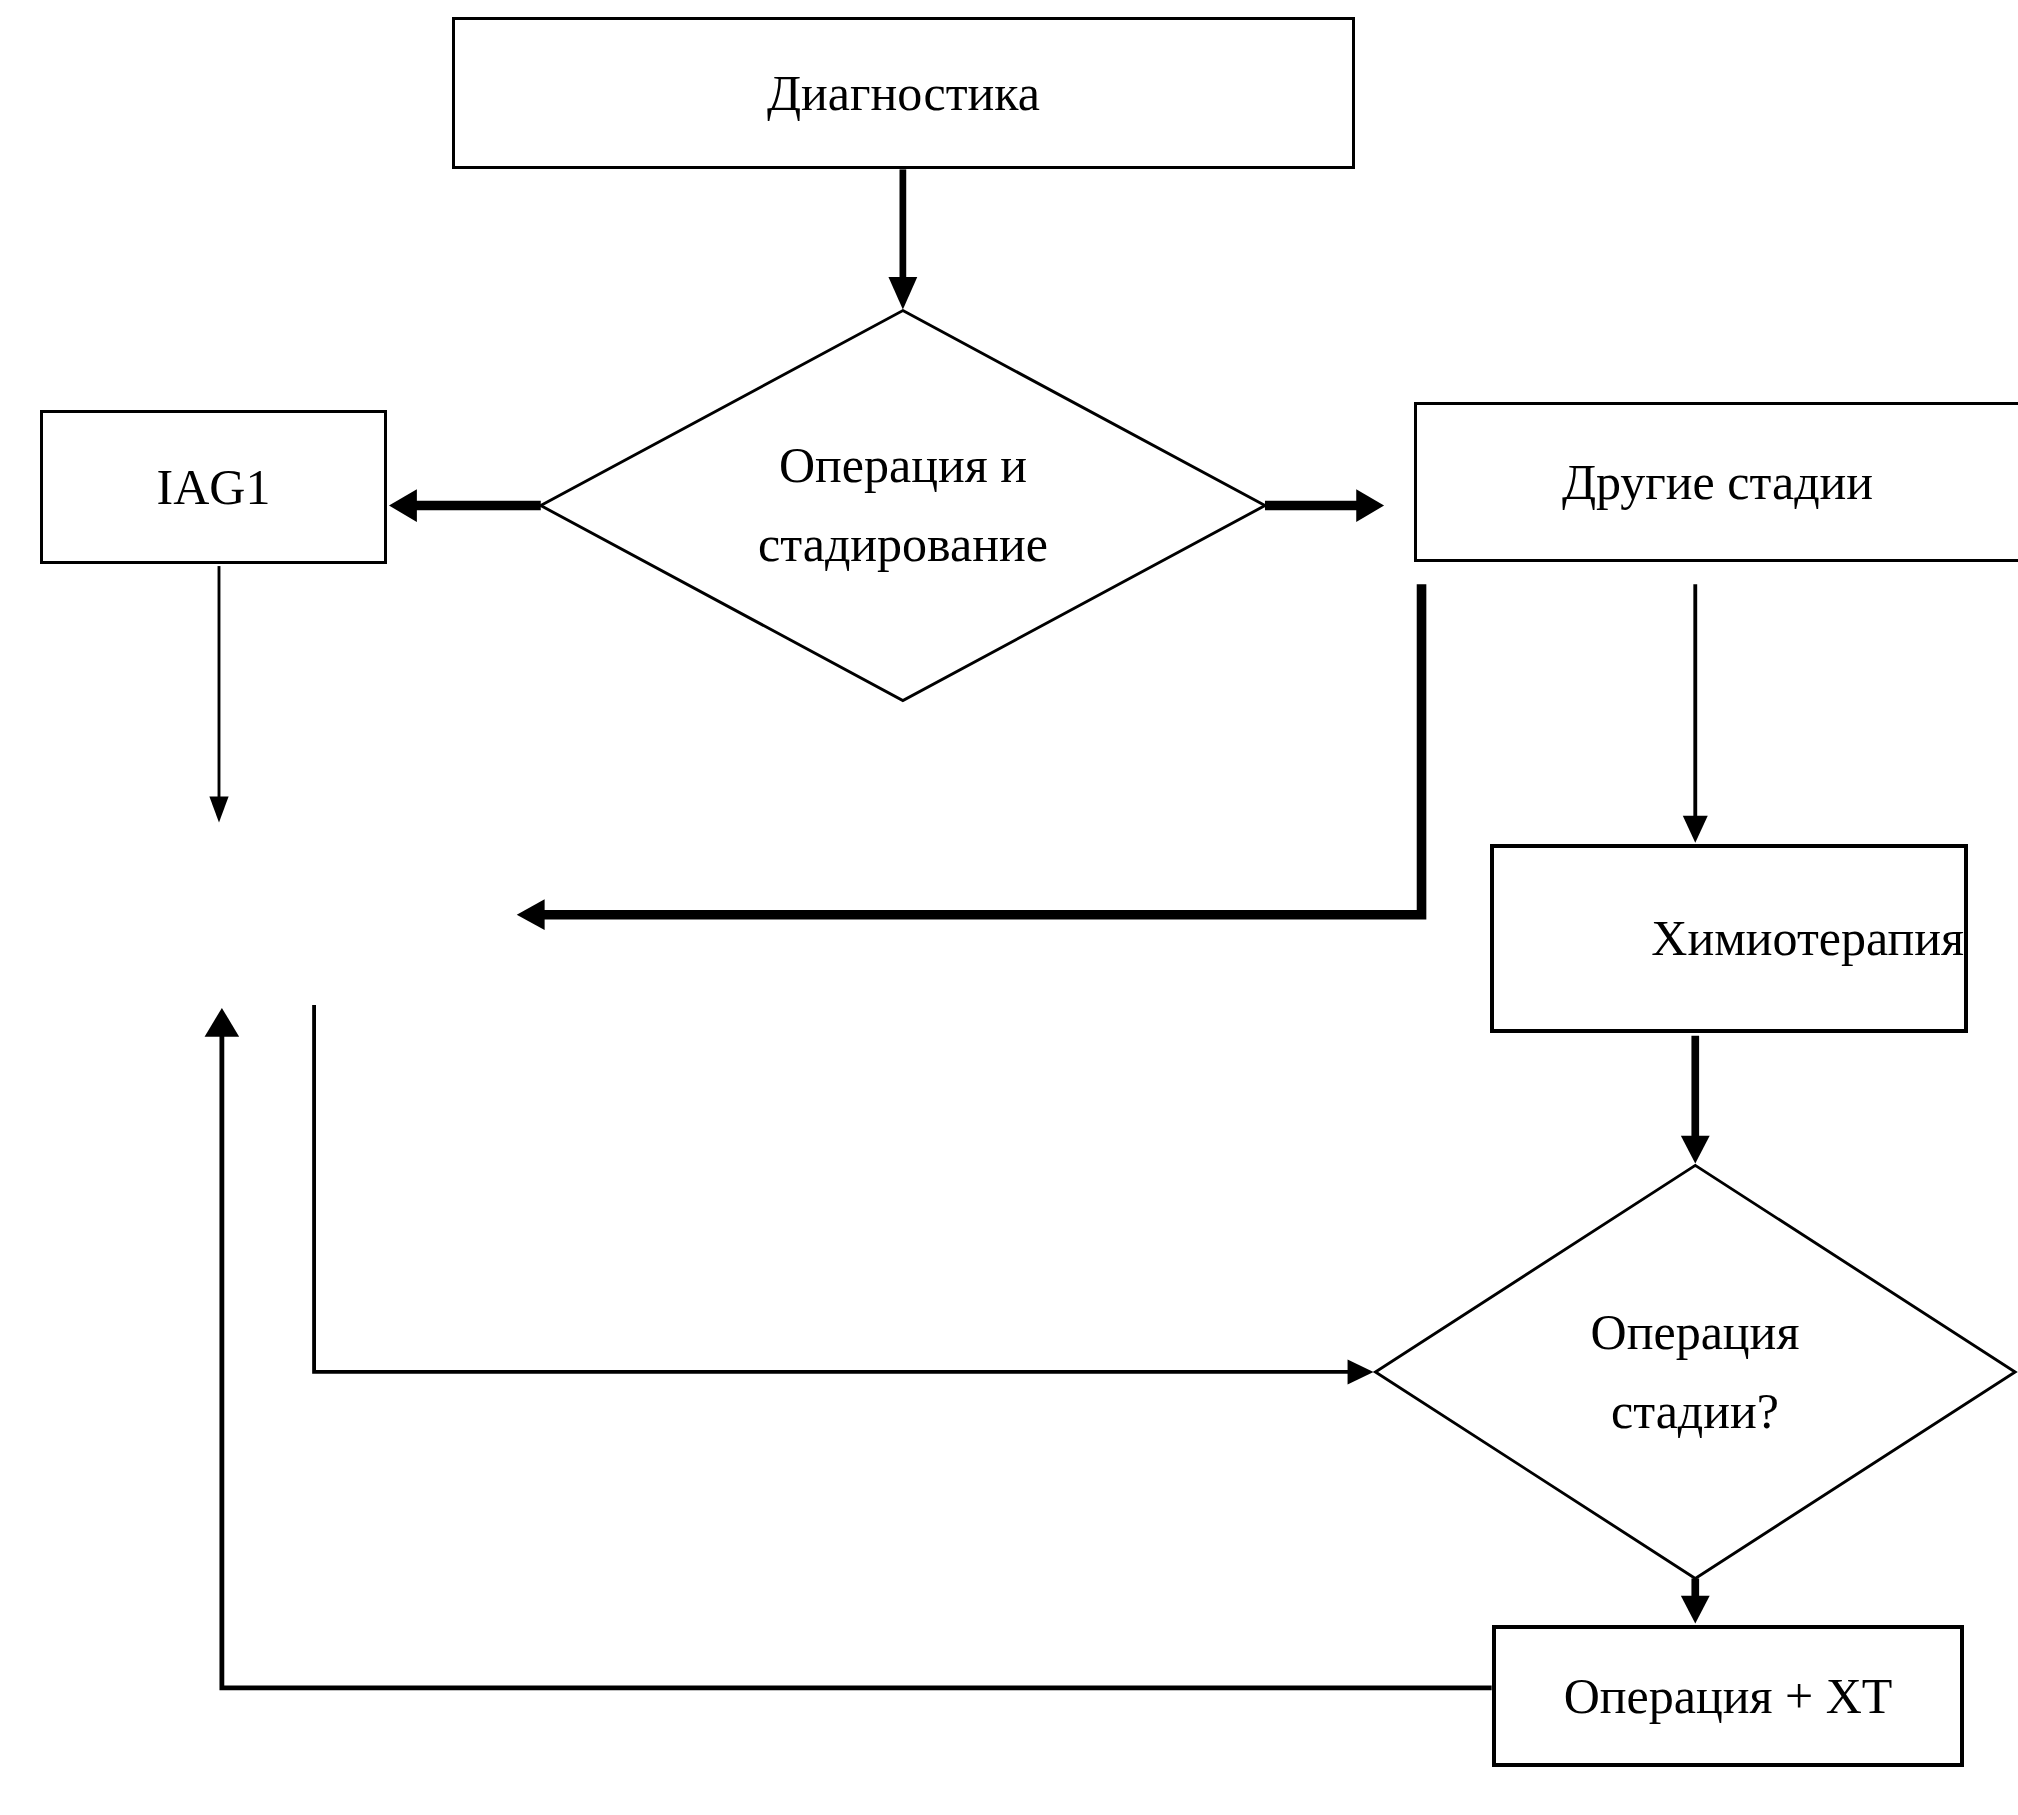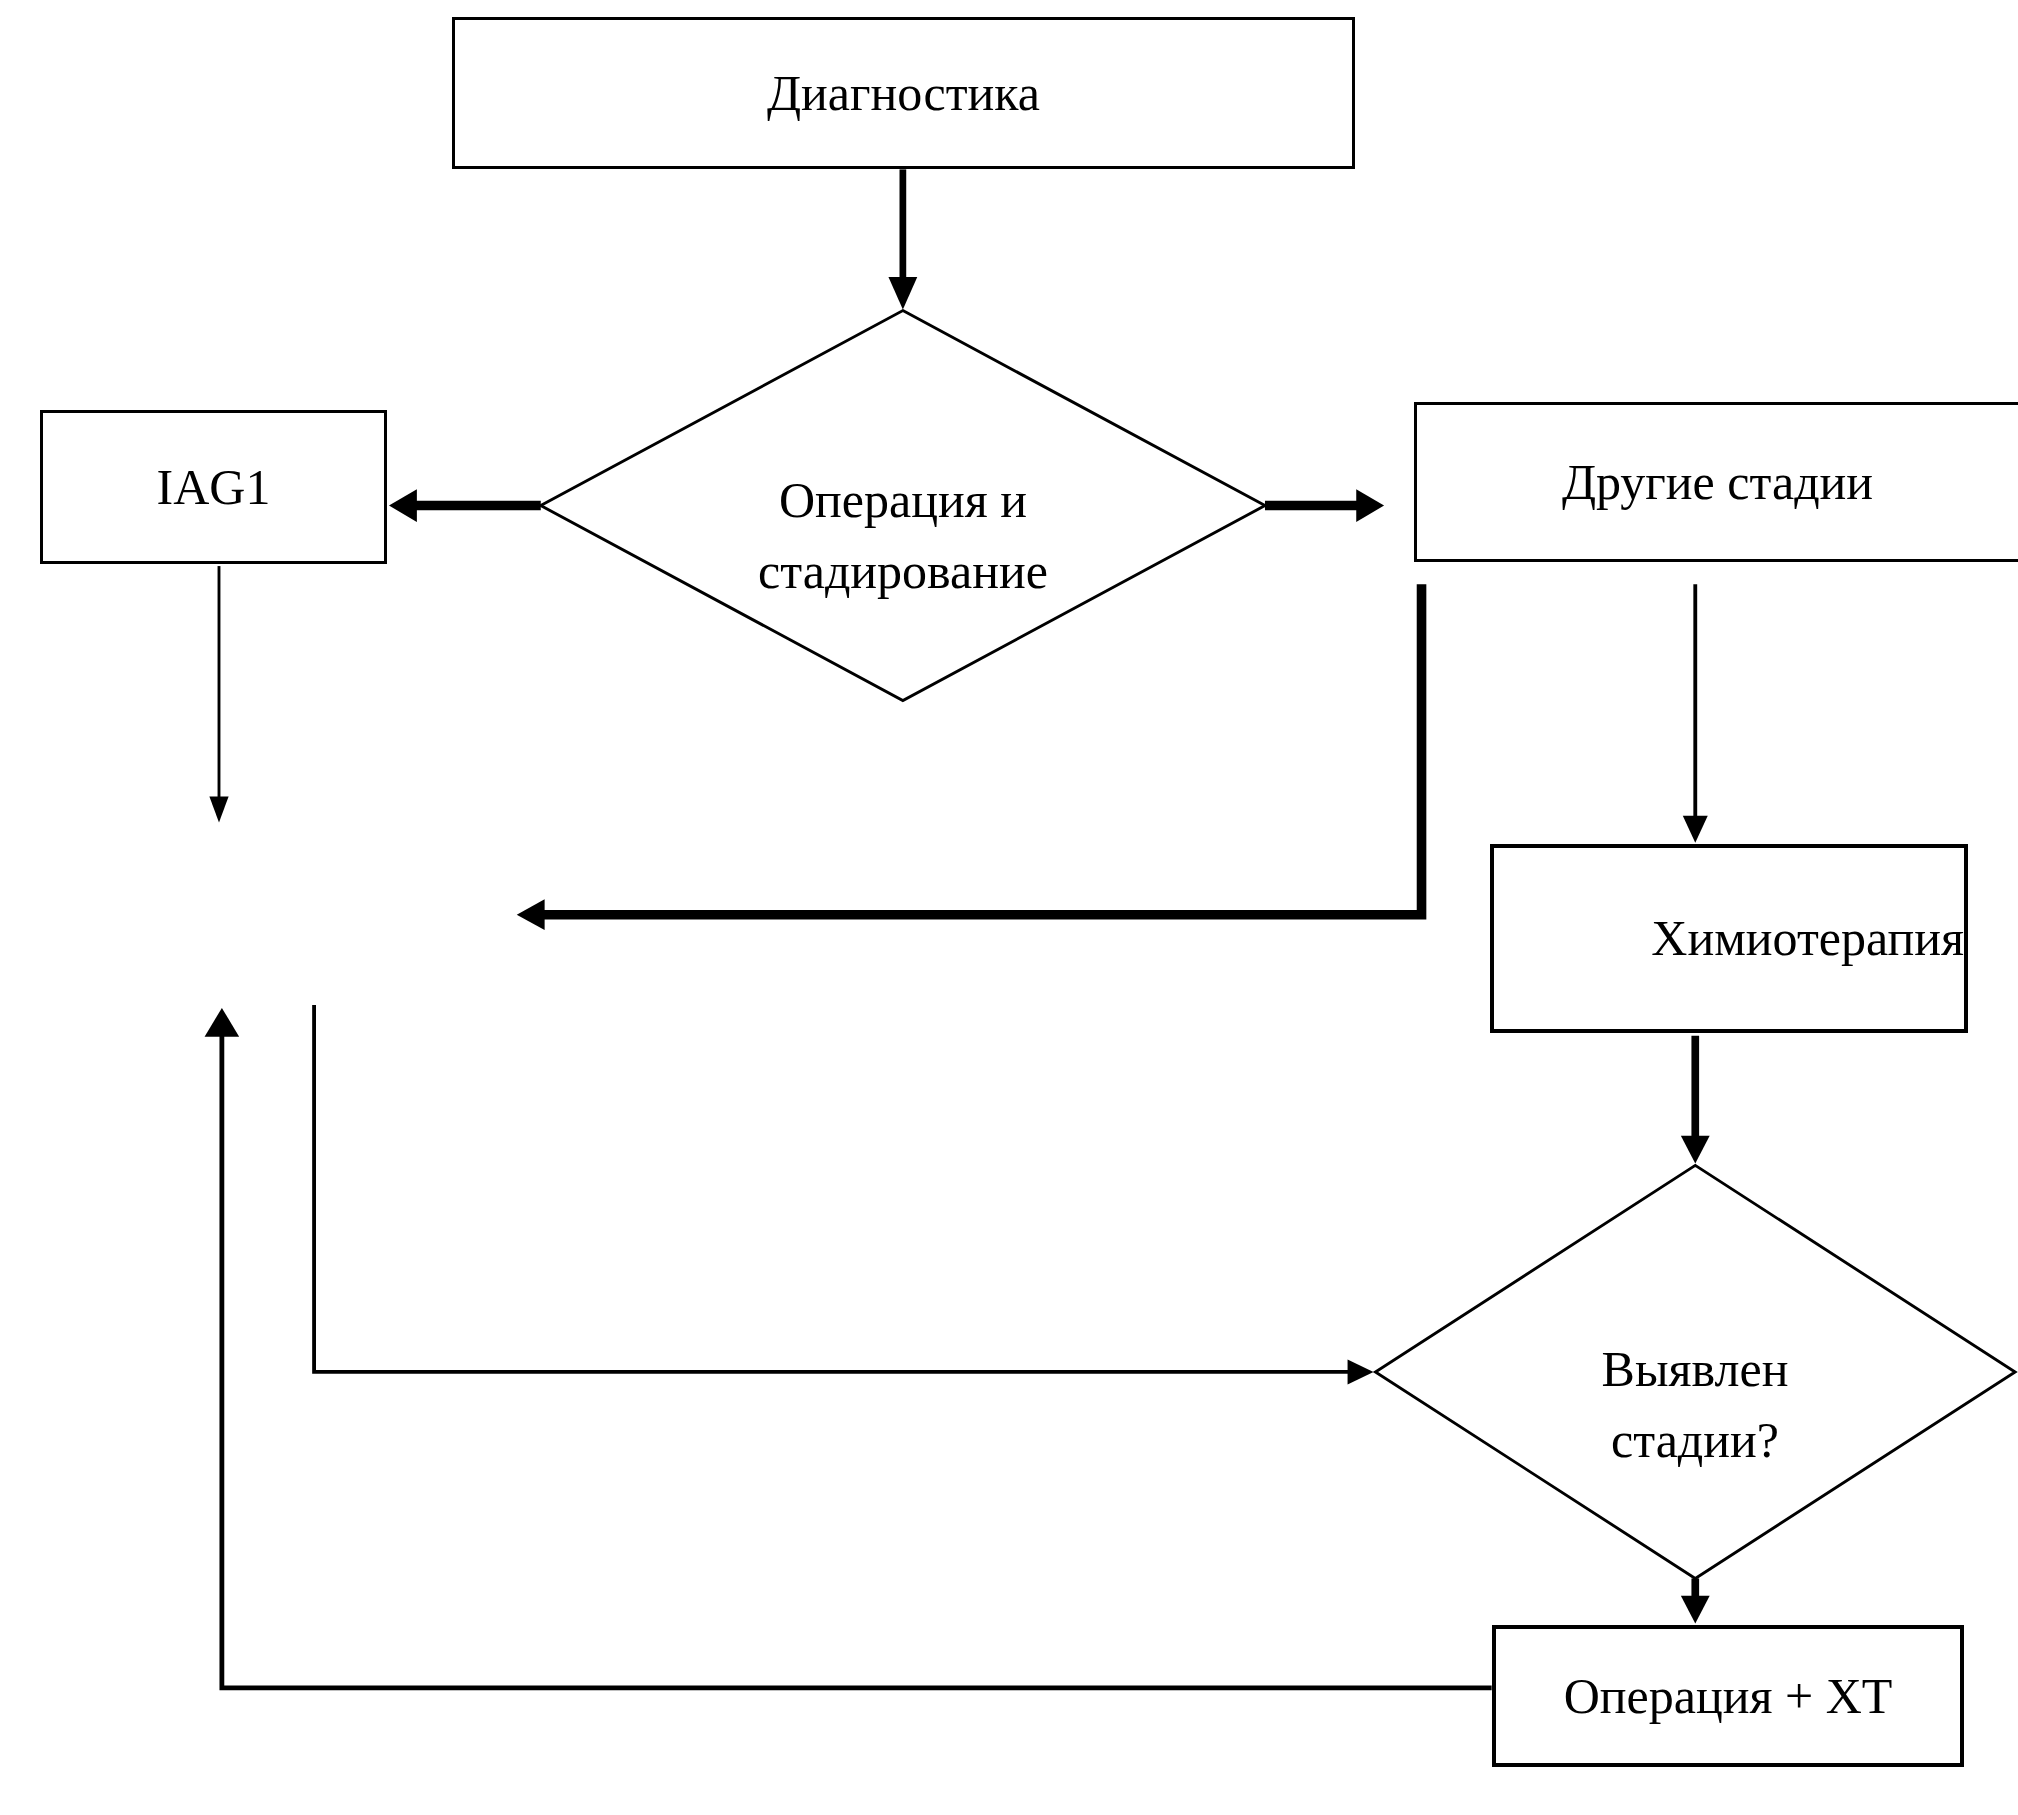--- a/index.html
+++ b/index.html
@@ -36,26 +36,27 @@
     font-size: 50px;
     line-height: 1.38;
     text-align: center;
     white-space: nowrap;
   }
   .diamond-label {
     position: absolute;
     display: flex;
     flex-direction: column;
     align-items: center;
-    justify-content: flex-end;
+    justify-content: center;
     font-size: 50px;
     line-height: 1.42;
     text-align: center;
     white-space: nowrap;
     pointer-events: none;
+    gap: 8px;
   }
   
   #box-diagnostics    { left: 452px;  top: 17.3px;   width: 903px; height: 152px; }
   #box-iag1           { left: 40px;   top: 410px;  width: 347px; height: 154px; }
   #box-other-stages   { left: 1414px; top: 402px;  width: 607px; height: 160px; }
   #box-dispensary     { left: 42px;   top: 823px;  width: 472px; height: 183px; }
   #box-chemotherapy   { left: 1490px; top: 844px;  width: 478px; height: 189px; border-width: 4.8px; align-items: flex-end; }
   #box-operation-ct   { left: 1492px; top: 1625px; width: 472px; height: 142px; border-width: 4.8px; }
   #label-operation-staging { left: 615px;  top: 403px;  width: 576px; height: 204px; }
   #label-relapse           { left: 1455px; top: 1268px; width: 480px; height: 208px; }
@@ -142,18 +143,18 @@
   <div class="node-box" id="box-operation-ct">
     <span>Операция + ХТ</span>
   </div>
 
   <div class="diamond-label" id="label-operation-staging">
     <span>Операция и</span>
     <span>стадирование</span>
   </div>
 
   <div class="diamond-label" id="label-relapse">
-    <span>Выявлен</span>
+    <span>Операция</span>
     <span>стадии?</span>
   </div>
 
 </div>
 
 
 </body></html>

